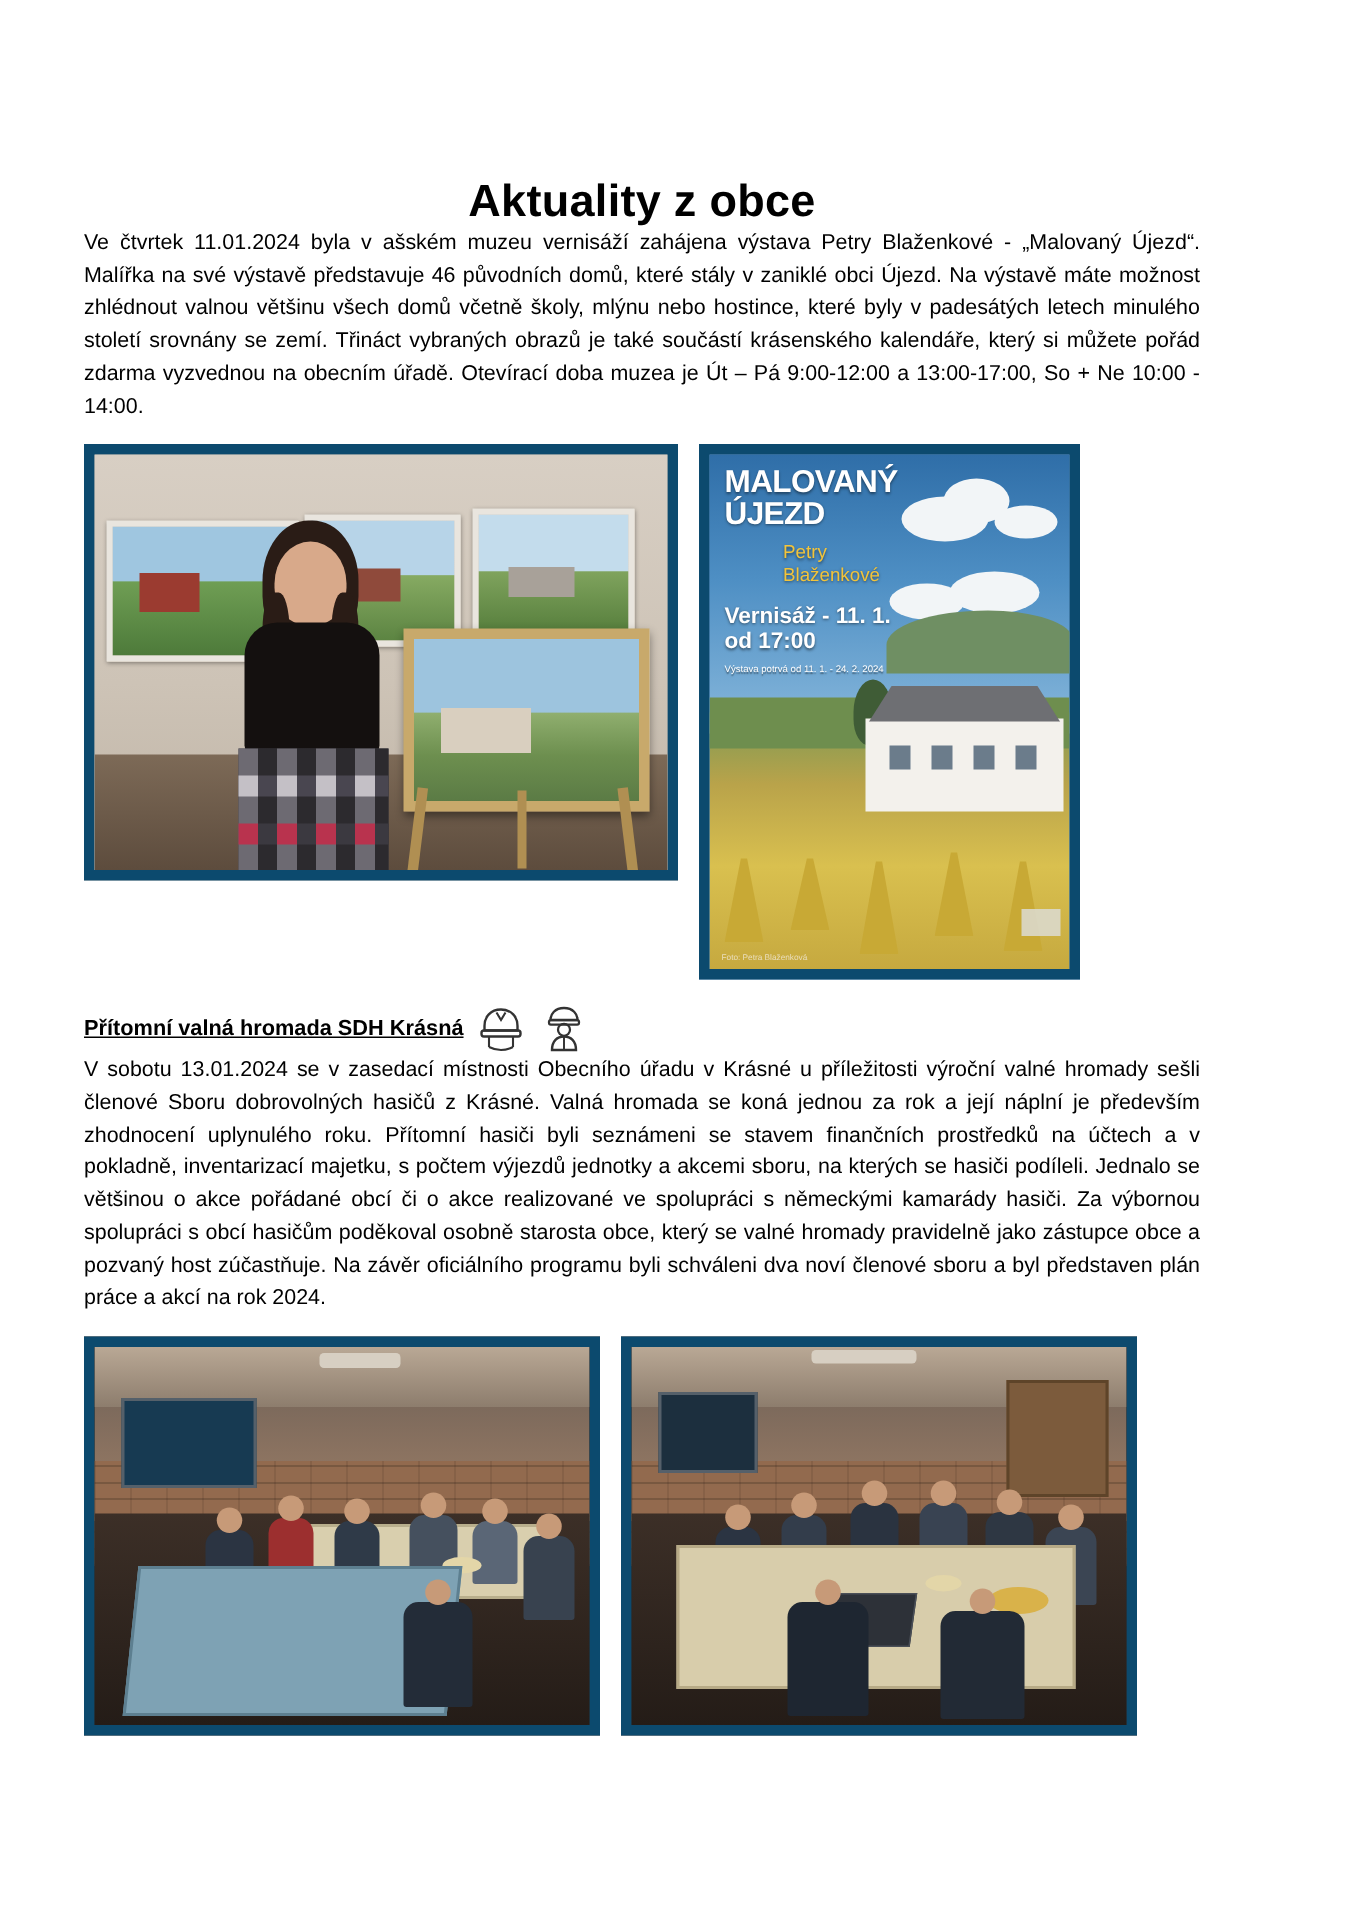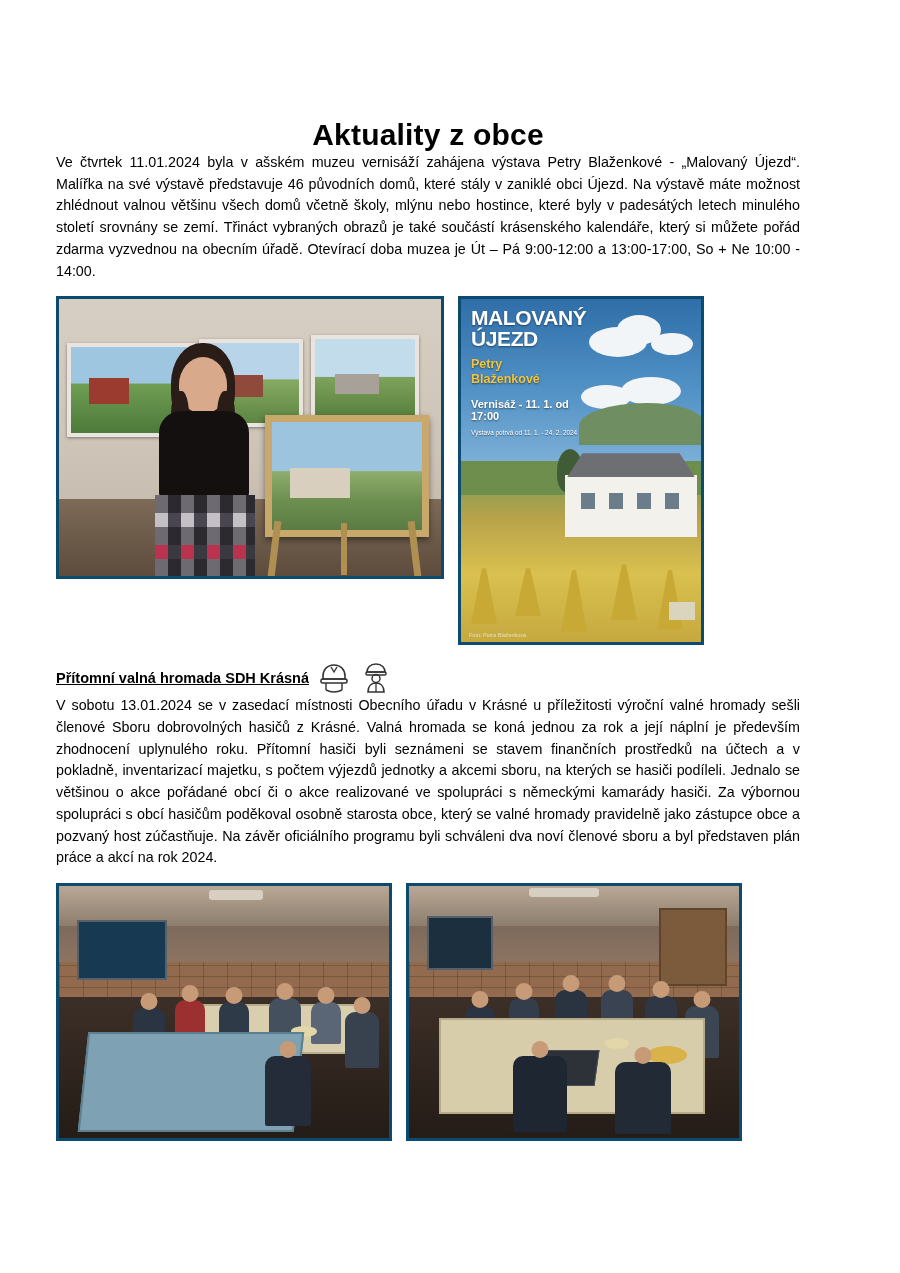--- a/index.html
+++ b/index.html
@@ -55,21 +55,21 @@
   }
   .photo-row {
     display: flex;
     margin-top: 14px;
     gap: 14px;
     align-items: flex-start;
   }
   .photo {
     position: relative;
     overflow: hidden;
-    border: 3px solid #0c4a6e;
+    border: 7px solid #0c4a6e;
   }
 
   
   .ph1 { width: 382px; height: 277px; background: #c9bfb2; }
   .ph1 .wall {
     position: absolute; inset: 0;
     background: linear-gradient(180deg,#d8cfc4 0%,#cdc3b6 55%,#bfb4a6 100%);
   }
   .ph1 .floorline {
     position:absolute; left:0; right:0; top:72%; height:28%;
@@ -177,25 +177,26 @@
   .ph2 .s3{left:100px;bottom:10px;height:62px;} .ph2 .s4{left:150px;bottom:22px;}
   .ph2 .s5{left:196px;bottom:12px;height:60px;}
   .ph2 .poster-text{
     position:absolute;left:10px;top:8px;width:120px;color:#fff;
   }
   .ph2 .pt-title{
     font-family:"Liberation Sans", sans-serif;font-weight:bold;font-size:21px;line-height:1.0;
     letter-spacing:-0.4px;text-shadow:0 1px 2px rgba(0,0,0,.45);
   }
   .ph2 .pt-sub{
-    margin-top:8px;font-weight:bold;font-size:12.5px;line-height:1.15;color:#f3c43a;
+    margin-top:8px;font-weight:normal;font-size:12.5px;line-height:1.15;color:#f3c43a;
     text-shadow:0 1px 2px rgba(0,0,0,.5);
+    margin-left:39px;
   }
   .ph2 .pt-vern{
-    margin-top:12px;font-weight:bold;font-size:11px;color:#ffffff;text-shadow:0 1px 2px rgba(0,0,0,.5);
+    margin-top:12px;font-weight:bold;font-size:15px;color:#ffffff;text-shadow:0 1px 2px rgba(0,0,0,.5);
   }
   .ph2 .pt-small{
     margin-top:7px;font-size:6.4px;color:#ffffff;line-height:1.3;text-shadow:0 1px 1px rgba(0,0,0,.5);
   }
   .ph2 .logo{
     position:absolute;right:6px;bottom:22px;width:26px;height:18px;background:#dcdcd4;opacity:.85;
   }
   .ph2 .credit{
     position:absolute;left:8px;bottom:4px;font-size:5.5px;color:#efe6cf;opacity:.85;
   }

